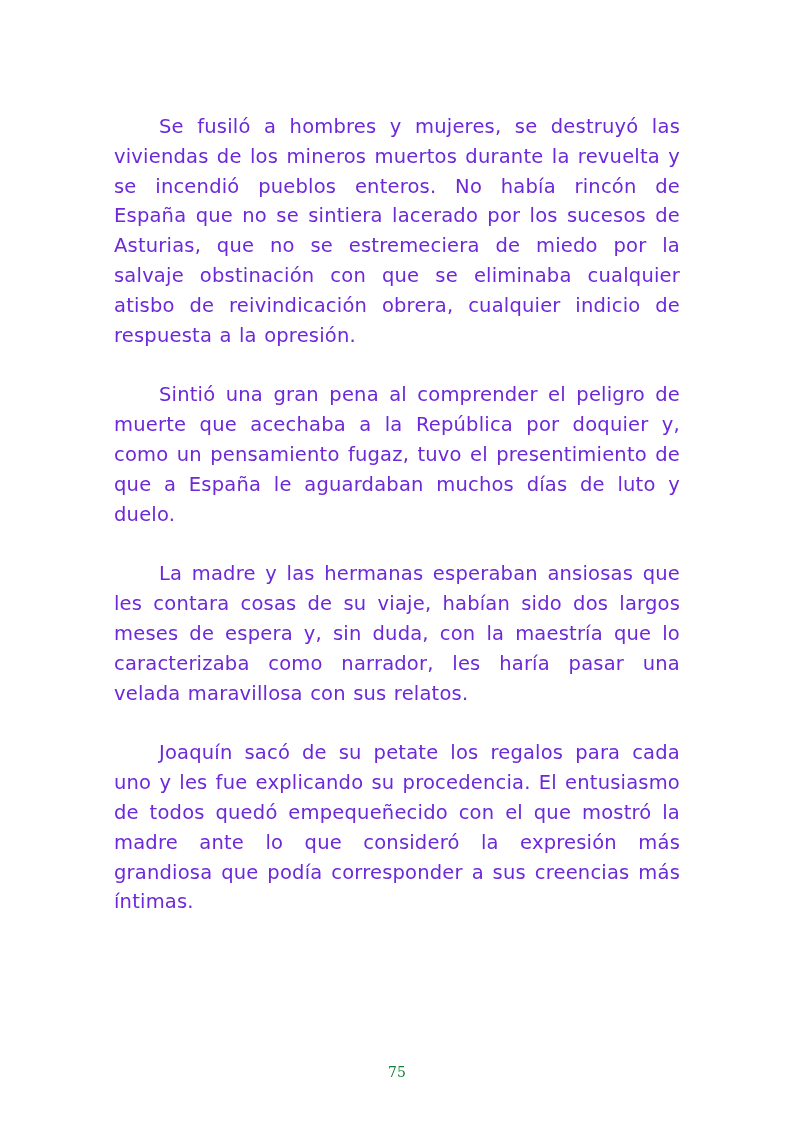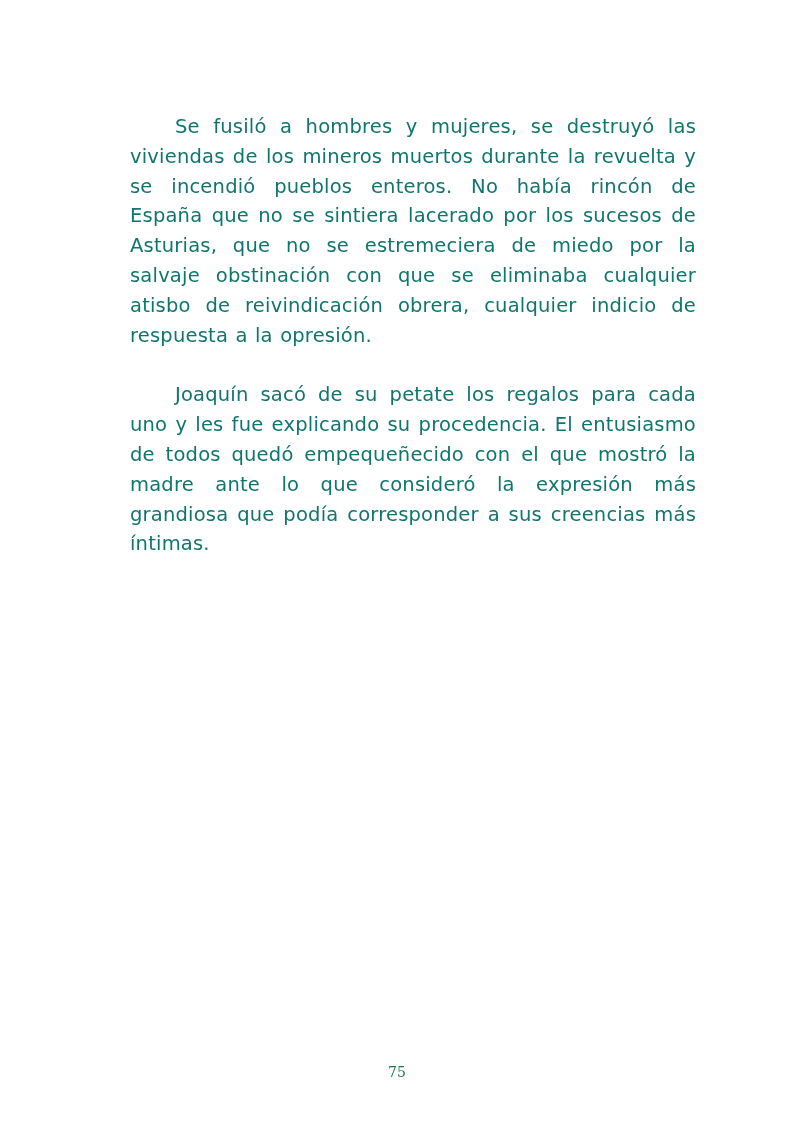--- a/index.html
+++ b/index.html
@@ -18,23 +18,23 @@
     position: absolute;
     top: 0;
     left: 0;
     width: 794px;
     height: 1122px;
     background: #ffffff;
   }
   .text-block {
     position: absolute;
     top: 112px;
-    left: 130px;
+    left: 114px;
     width: 566px;
-    color: #0f766e;
+    color: #6d28d9;
   }
   .text-block p {
     margin: 0 0 30px 0;
     font-size: 19.5px;
     line-height: 29.8px;
     text-align: justify;
     text-indent: 45px;
     letter-spacing: 0.2px;
     word-spacing: 1px;
   }
@@ -48,16 +48,18 @@
     font-size: 14px;
     color: #15803d;
   }
 </style>
 </head>
 <body>
 
 <div class="page">
   <div class="text-block">
     <p>Se fusiló a hombres y mujeres, se destruyó las viviendas de los mineros muertos durante la revuelta y se incendió pueblos enteros. No había rincón de España que no se sintiera lacerado por los sucesos de Asturias, que no se estremeciera de miedo por la salvaje obstinación con que se eliminaba cualquier atisbo de reivindicación obrera, cualquier indicio de respuesta a la opresión.</p>
+    <p>Sintió una gran pena al comprender el peligro de muerte que acechaba a la República por doquier y, como un pensamiento fugaz, tuvo el presentimiento de que a España le aguardaban muchos días de luto y duelo.</p>
+    <p>La madre y las hermanas esperaban ansiosas que les contara cosas de su viaje, habían sido dos largos meses de espera y, sin duda, con la maestría que lo caracterizaba como narrador, les haría pasar una velada maravillosa con sus relatos.</p>
     <p>Joaquín sacó de su petate los regalos para cada uno y les fue explicando su procedencia. El entusiasmo de todos quedó empequeñecido con el que mostró la madre ante lo que consideró la expresión más grandiosa que podía corresponder a sus creencias más íntimas.</p>
   </div>
   <div class="page-number">75</div>
 </div>
 
 </body></html>

